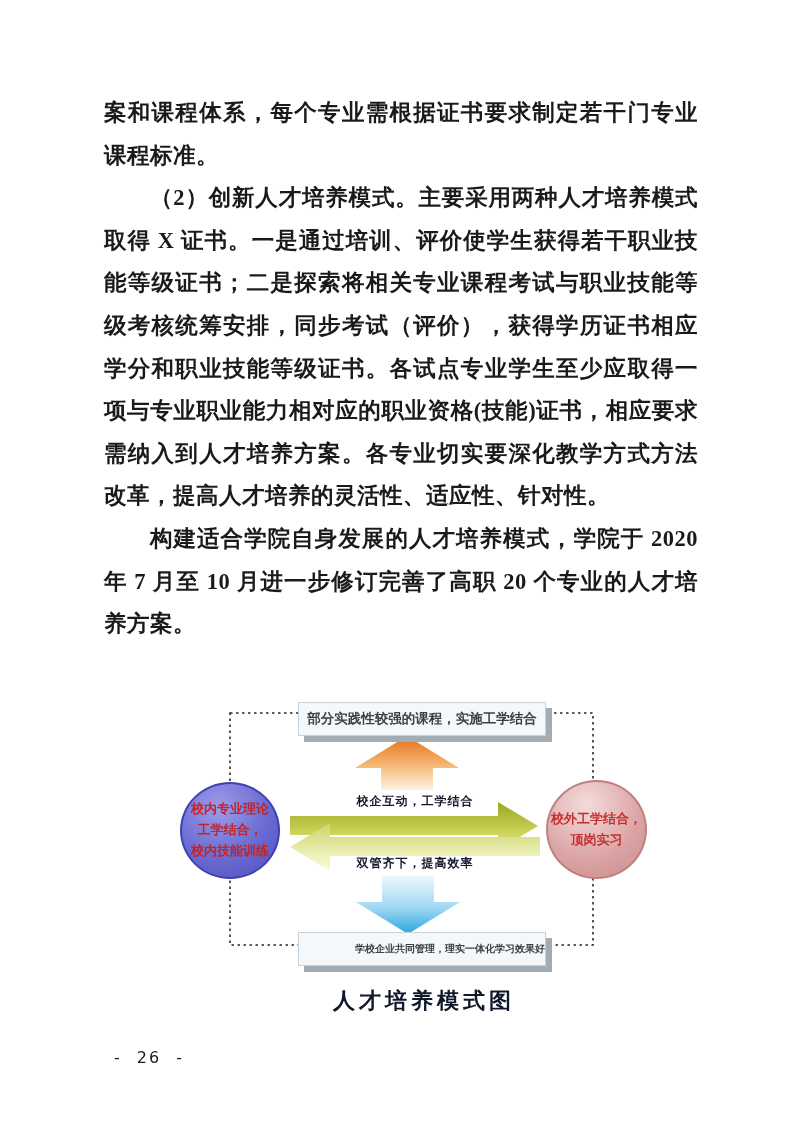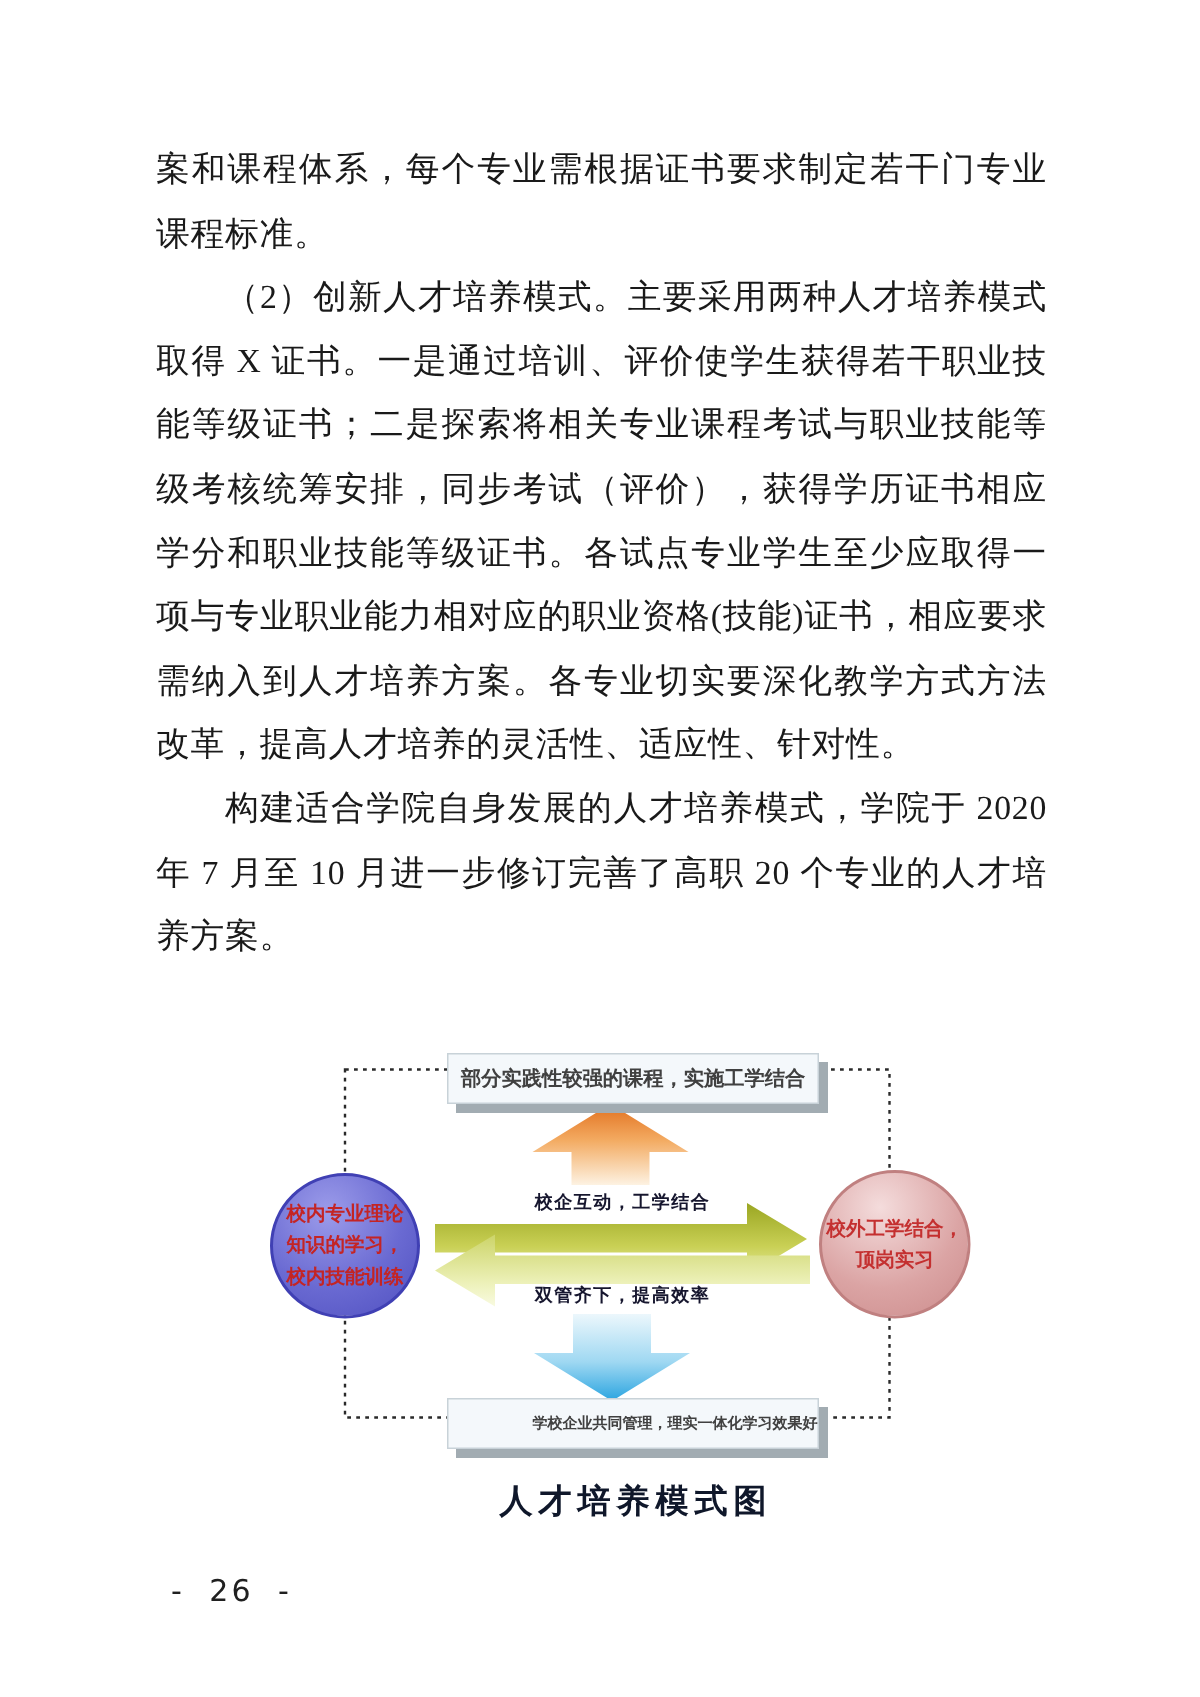--- a/index.html
+++ b/index.html
@@ -1,21 +1,21 @@
 <!DOCTYPE html>
 <html><head>
 <meta charset="utf-8">
 <style>
   html,body{margin:0;padding:0;background:#ffffff;}
   .page{position:relative;width:800px;height:1131px;background:#ffffff;overflow:hidden;
         font-family:"Liberation Serif", serif;color:#1a1a1a;}
 
   
   .content{position:absolute;left:104px;top:92px;width:594px;
-           font-size:22.5px;line-height:42.6px;text-align:justify;letter-spacing:0.5px;}
+           font-size:22.5px;line-height:42.6px;text-align:justify;letter-spacing:0.5px;font-weight:bold;}
   .para{margin:0;}
   .para.indent{text-indent:46px;}
 
   
   .diagram{position:absolute;left:178px;top:690px;width:492px;height:292px;
            font-family:"Liberation Sans", sans-serif;}
   .shapes{position:absolute;left:0;top:0;}
 
   .banner{position:absolute;background:#f4f8fb;border:1px solid #c8d2d8;
           box-shadow:6px 6px 0 #a2acb2;display:flex;align-items:center;justify-content:center;
@@ -31,21 +31,21 @@
   .circle.right{left:368px;top:90px;width:97px;height:95px;border:2px solid #c08080;color:#c43030;
       background:radial-gradient(circle at 40% 24%, #f4dcdc 0%, #dba4a4 58%, #cc8c8c 100%);}
 
   .arrow-label{position:absolute;left:112px;width:250px;text-align:center;
                font-weight:bold;font-size:12px;color:#16162e;letter-spacing:1px;white-space:nowrap;}
   .arrow-label.upper{top:103px;}
   .arrow-label.lower{top:165px;font-family:Liberation Mono, monospace;}
 
   .caption{position:absolute;left:178px;top:986px;width:492px;text-align:center;
            font-size:22px;font-weight:bold;color:#0f172a;letter-spacing:4px;}
-  .pageno{position:absolute;left:114px;top:1048px;font-size:20px;color:#202020;
+  .pageno{position:absolute;left:114px;top:1048px;font-size:16px;color:#202020;
           font-family:"DejaVu Sans", sans-serif;letter-spacing:2px;word-spacing:8px;}
 </style>
 </head>
 <body>
 
 <div class="page">
 
   <div class="content">
     <p class="para">案和课程体系，每个专业需根据证书要求制定若干门专业课程标准。</p>
     <p class="para indent">（2）创新人才培养模式。主要采用两种人才培养模式取得 X 证书。一是通过培训、评价使学生获得若干职业技能等级证书；二是探索将相关专业课程考试与职业技能等级考核统筹安排，同步考试（评价），获得学历证书相应学分和职业技能等级证书。各试点专业学生至少应取得一项与专业职业能力相对应的职业资格(技能)证书，相应要求需纳入到人才培养方案。各专业切实要深化教学方式方法改革，提高人才培养的灵活性、适应性、针对性。</p>
@@ -97,21 +97,21 @@
     <div class="arrow-label upper">校企互动，工学结合</div>
 
     <div class="arrow-label lower">双管齐下，提高效率</div>
 
     <div class="banner bottom">
       <span>学校企业共同管理，理实一体化学习效果好</span>
     </div>
 
     <div class="circle left">
       <span>校内专业理论
-知识的学习，
+工学结合，
 校内技能训练</span>
     </div>
 
     <div class="circle right">
       <span>校外工学结合，
 顶岗实习</span>
     </div>
 
   </div>
 

